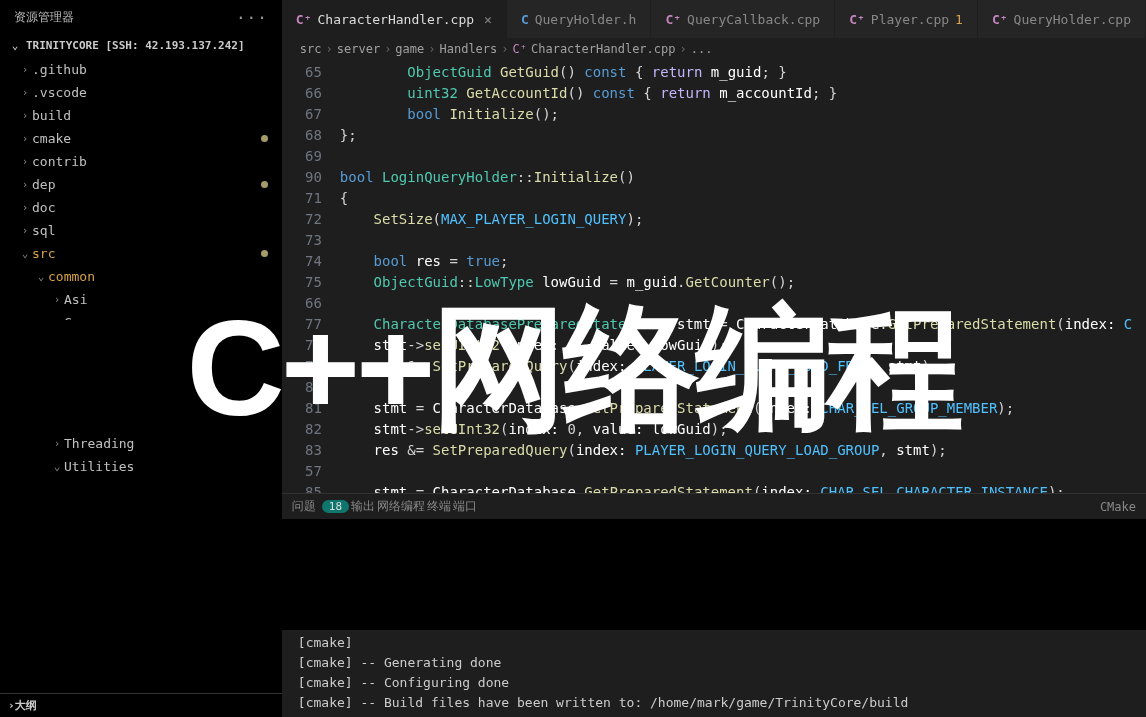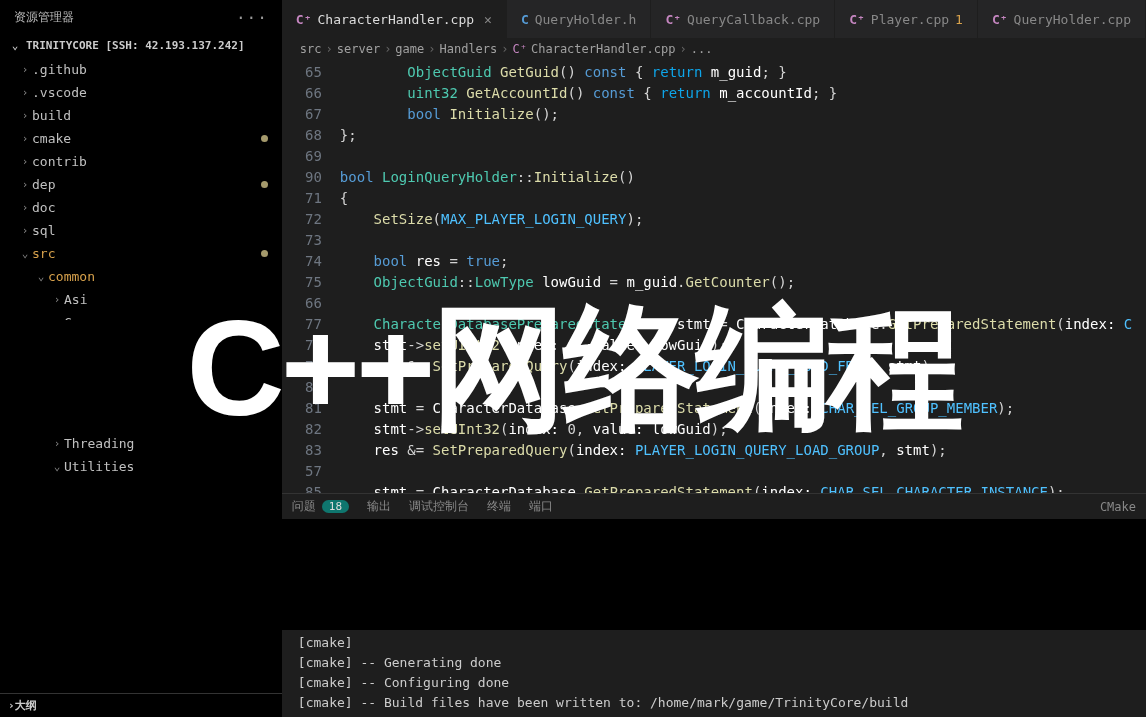--- a/index.html
+++ b/index.html
@@ -30,25 +30,25 @@
 .breadcrumb { display: flex; align-items: center; padding: 4px 18px; font-size: 12px; color: #a0a0a0; gap: 4px; }
 .breadcrumb .sep { color: #666666; }
 .editor { flex: 1; display: flex; overflow: hidden; font-family: "Consolas", monospace; font-size: 14px; }
 .gutter { width: 58px; text-align: right; padding-right: 18px; color: #6e7681; line-height: 21px; padding-top: 2px; }
 .gutter div { height: 21px; }
 .code { flex: 1; line-height: 21px; padding-top: 2px; white-space: pre; color: #d4d4d4; }
 .code .line { height: 21px; }
 .kw { color: #569cd6; }
 .ty { color: #4ec9b0; }
 .fn { color: #dcdcaa; }
-.pr { color: #0ea5e9; margin-top: 16px; }
+.pr { color: #c4b5fd; margin-top: 16px; }
 .vr { color: #ffffff; }
 .cn { color: #4fc1ff; }
 .panel { border-top: 1px solid #333333; background: #1e1e1e; }
-.panel-tabs { display: flex; align-items: center; padding: 4px 10px; gap: 18px; font-size: 12px; color: #888888; justify-content: flex-end; }
+.panel-tabs { display: flex; align-items: center; padding: 4px 10px; gap: 2px; font-size: 12px; color: #888888; justify-content: flex-end; }
 .panel-tab { cursor: pointer; display: flex; align-items: center; gap: 6px; }
 .badge { background: #0f766e; color: #dddddd; border-radius: 10px; padding: 0 7px; font-size: 11px; }
 .panel-right { margin-left: auto; display: flex; gap: 12px; }
 .terminal { padding: 4px 16px; font-family: "Consolas", monospace; font-size: 13px; color: #cccccc; line-height: 20px; }
 .black-band { position: absolute; left: 0; top: 520px; width: 100%; height: 110px; background: #000000; z-index: 5; }
 .overlay-text { position: absolute; top: 278px; left: 0; width: 100%; color: #ffffff; font-size: 136px; font-weight: 900; z-index: 10; pointer-events: none; letter-spacing: -4px; text-align: center; font-family: "Microsoft YaHei", sans-serif; }
 </style>
 </head>
 <body>
 
@@ -194,21 +194,21 @@
           <div>83</div>
           <div>57</div>
           <div>85</div>
         </div>
       <div class="code" id="code"><div class="line">        <span class="ty">ObjectGuid</span> <span class="fn">GetGuid</span>() <span class="kw">const</span> { <span class="pr">return</span> <span class="vr">m_guid</span>; }</div><div class="line">        <span class="ty">uint32</span> <span class="fn">GetAccountId</span>() <span class="kw">const</span> { <span class="pr">return</span> <span class="vr">m_accountId</span>; }</div><div class="line">        <span class="kw">bool</span> <span class="fn">Initialize</span>();</div><div class="line">};</div><div class="line"></div><div class="line"><span class="kw">bool</span> <span class="ty">LoginQueryHolder</span>::<span class="fn">Initialize</span>()</div><div class="line">{</div><div class="line">    <span class="fn">SetSize</span>(<span class="cn">MAX_PLAYER_LOGIN_QUERY</span>);</div><div class="line"></div><div class="line">    <span class="kw">bool</span> <span class="vr">res</span> = <span class="kw">true</span>;</div><div class="line">    <span class="ty">ObjectGuid</span>::<span class="ty">LowType</span> <span class="vr">lowGuid</span> = <span class="vr">m_guid</span>.<span class="fn">GetCounter</span>();</div><div class="line"></div><div class="line">    <span class="ty">CharacterDatabasePreparedStatement</span>* <span class="vr">stmt</span> = <span class="vr">CharacterDatabase</span>.<span class="fn">GetPreparedStatement</span>(<span class="vr">index:</span> <span class="cn">C</span></div><div class="line">    <span class="vr">stmt</span>-&gt;<span class="fn">setUInt32</span>(<span class="vr">index:</span> 0, <span class="vr">value:</span> <span class="vr">lowGuid</span>);</div><div class="line">    <span class="vr">res</span> &amp;= <span class="fn">SetPreparedQuery</span>(<span class="vr">index:</span> <span class="cn">PLAYER_LOGIN_QUERY_LOAD_FROM</span>, <span class="vr">stmt</span>);</div><div class="line"></div><div class="line">    <span class="vr">stmt</span> = <span class="vr">CharacterDatabase</span>.<span class="fn">GetPreparedStatement</span>(<span class="vr">index:</span> <span class="cn">CHAR_SEL_GROUP_MEMBER</span>);</div><div class="line">    <span class="vr">stmt</span>-&gt;<span class="fn">setUInt32</span>(<span class="vr">index:</span> 0, <span class="vr">value:</span> <span class="vr">lowGuid</span>);</div><div class="line">    <span class="vr">res</span> &amp;= <span class="fn">SetPreparedQuery</span>(<span class="vr">index:</span> <span class="cn">PLAYER_LOGIN_QUERY_LOAD_GROUP</span>, <span class="vr">stmt</span>);</div><div class="line"></div><div class="line">    <span class="vr">stmt</span> = <span class="vr">CharacterDatabase</span>.<span class="fn">GetPreparedStatement</span>(<span class="vr">index:</span> <span class="cn">CHAR_SEL_CHARACTER_INSTANCE</span>);</div></div>
     </div>
     <div class="panel">
       <div class="panel-tabs" id="paneltabs">
           <span class="panel-tab">问题<span class="badge">18</span></span>
           <span class="panel-tab">输出</span>
-          <span class="panel-tab">调试控制台</span>
+          <span class="panel-tab">网络编程</span>
           <span class="panel-tab">终端</span>
           <span class="panel-tab">端口</span>
           <span class="panel-right">CMake</span>
         </div>
       <div style="height:110px;background:#000;"></div>
       <div class="terminal" id="terminal">
           <div>[cmake]</div>
           <div>[cmake] -- Generating done</div>
           <div>[cmake] -- Configuring done</div>
           <div>[cmake] -- Build files have been written to: /home/mark/game/TrinityCore/build</div>

